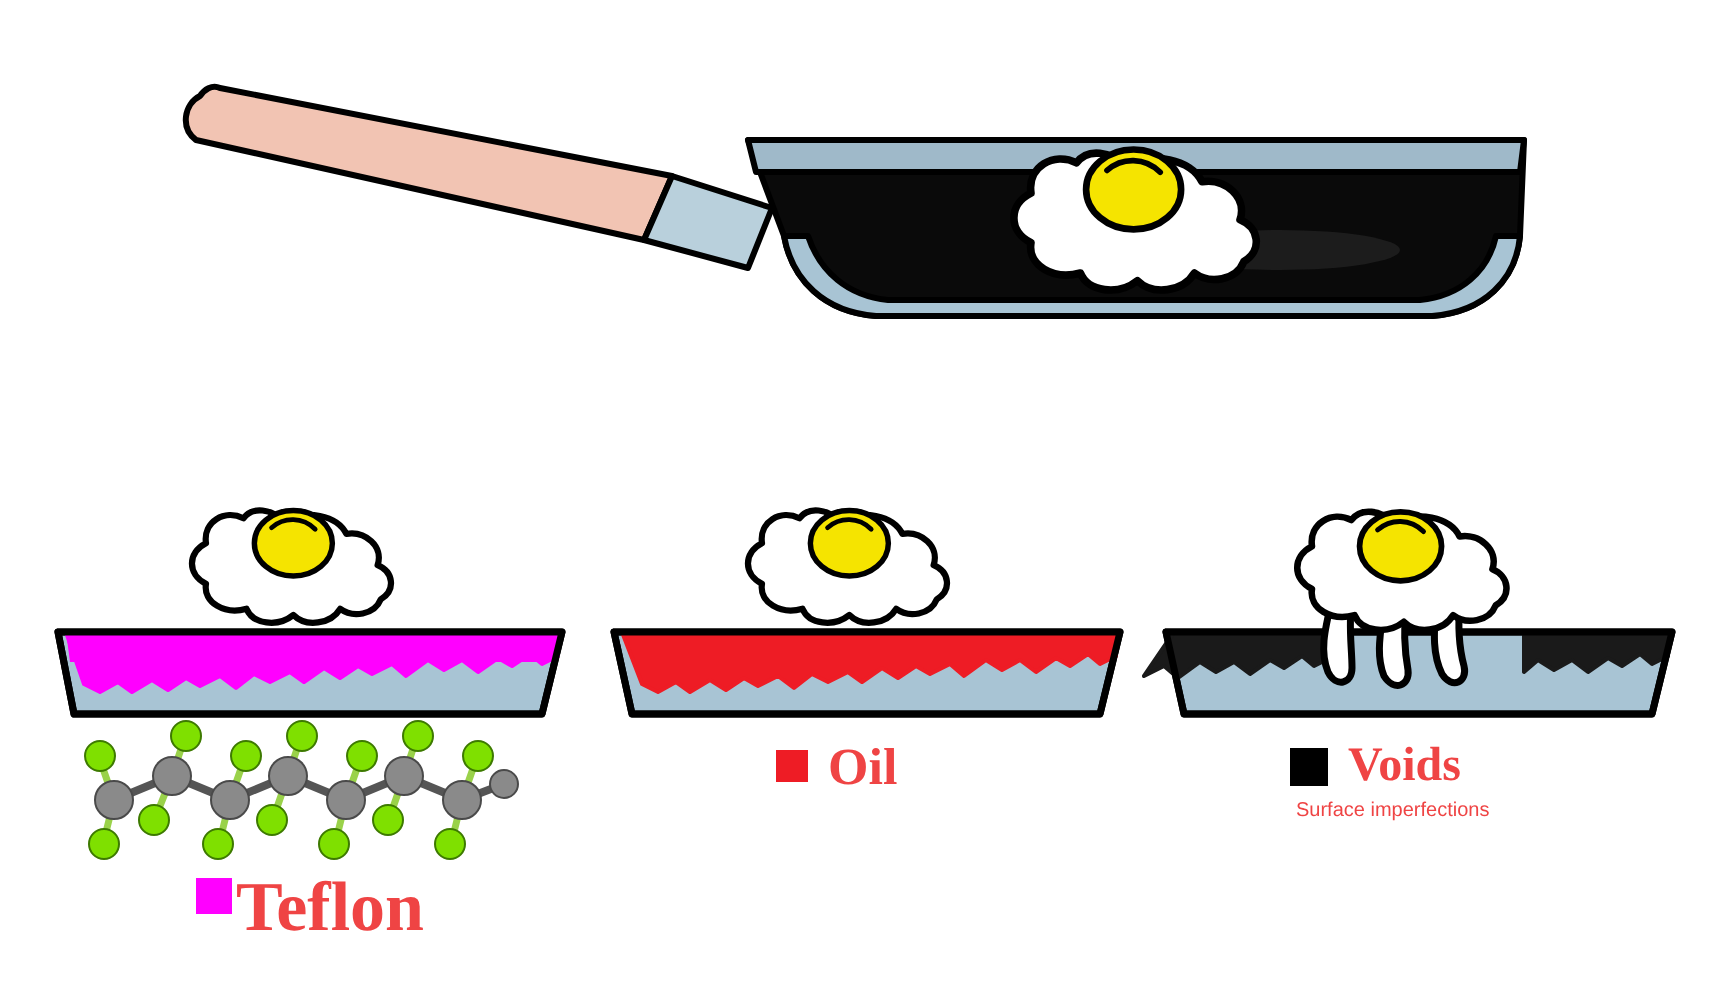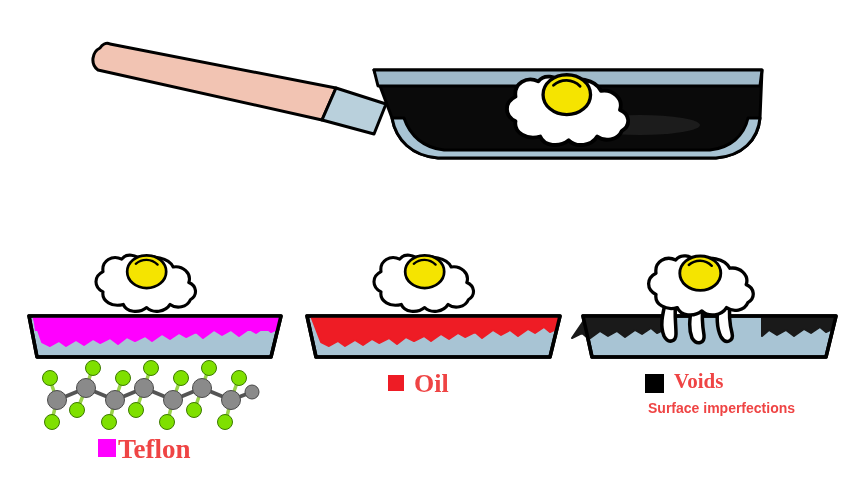--- a/index.html
+++ b/index.html
@@ -27,21 +27,21 @@
     white-space: nowrap;
     line-height: 1;
   }
   .legend-swatch {
     position: absolute;
     display: block;
   }
   #teflon-label {
     left: 118px;
     top: 436px;
-    font-size: 27px;
+    font-size: 35px;
     font-family: "Liberation Serif", serif;
   }
   #teflon-swatch {
     left: 98px;
     top: 439px;
     width: 18px;
     height: 18px;
     background: #ff00ff;
   }
   #oil-label {
@@ -53,35 +53,35 @@
   #oil-swatch {
     left: 388px;
     top: 375px;
     width: 16px;
     height: 16px;
     background: #ee1c25;
   }
   #voids-label {
     left: 674px;
     top: 371px;
-    font-size: 21px;
+    font-size: 24px;
     font-family: "Liberation Serif", serif;
   }
   #voids-swatch {
     left: 645px;
     top: 374px;
     width: 19px;
     height: 19px;
     background: #000000;
   }
   #voids-sub {
     left: 648px;
     top: 401px;
-    font-size: 14px;
-    font-weight: bold;
+    font-size: 10px;
+    font-weight: normal;
     font-family: "Liberation Sans", sans-serif;
   }
 </style>
 </head>
 <body>
 
 <div id="stage">
 
   <svg width="860" height="494" viewBox="0 0 860 494">
 

